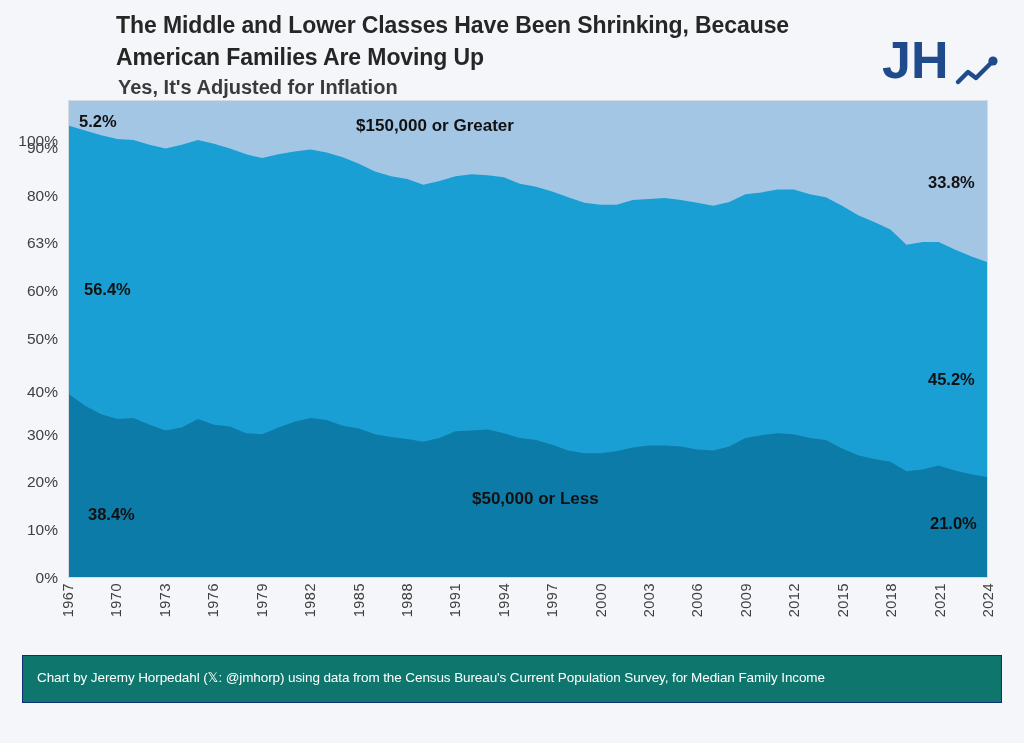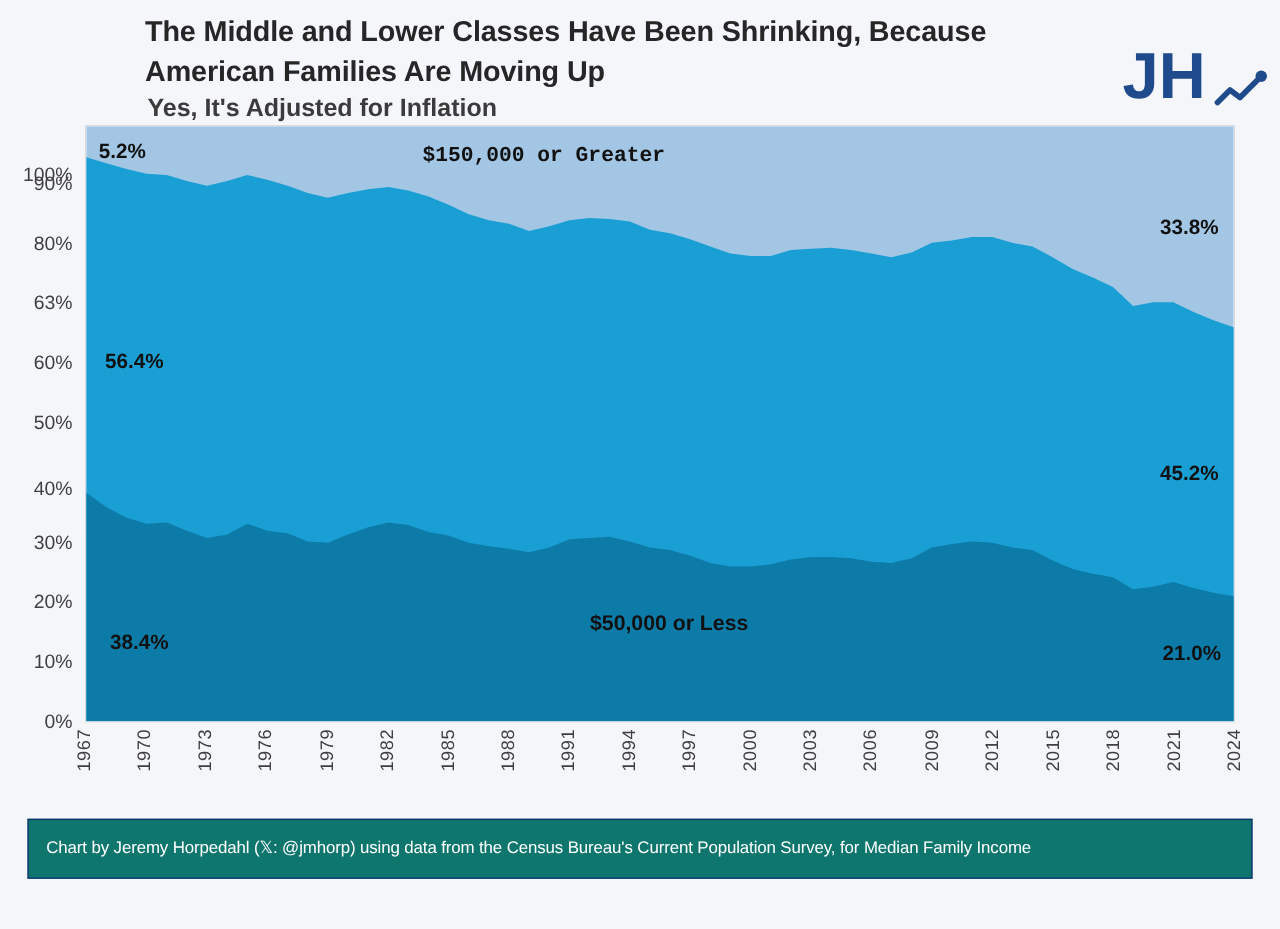--- a/index.html
+++ b/index.html
@@ -22,21 +22,21 @@
   .title{
     position:absolute; left:116px; top:10px; width:760px;
     font-size:23px; font-weight:bold; color:#262626;
     line-height:1.38; letter-spacing:-0.1px;
   }
   .subtitle{
     position:absolute; left:118px; top:76px;
     font-size:20px; font-weight:bold; color:#3b3b3b;
   }
   .logo{
-    position:absolute; right:2px; top:32px; width:126px; height:58px;
+    position:absolute; right:18px; top:32px; width:126px; height:58px;
   }
 
   
   .ylabels{
     position:absolute; left:0; top:90px; width:64px; height:492px;
   }
   .ylab{
     position:absolute; right:6px;
     font-size:15.5px; color:#3f3f3f; text-align:right;
     transform:translateY(-50%);
@@ -64,21 +64,21 @@
   }
   .plot svg{display:block;width:100%;height:100%;}
 
   
   .inlab{
     position:absolute;
     font-size:16.5px; font-weight:bold; color:#111111;
     white-space:nowrap;
   }
   .inlab.big{font-size:17px;}
-  .inlab.ctr{text-align:center;line-height:1.45;font-family:Liberation Mono, monospace;}
+  .inlab.ctr{text-align:center;line-height:1.45;}
 
   
   .footer{
     position:absolute; left:22px; top:655px; width:980px; height:48px;
     background:#0f766e;
     border:1px solid #0e2f75;
     box-sizing:border-box;
   }
   .footer span{
     position:absolute; left:14px; top:13px;

